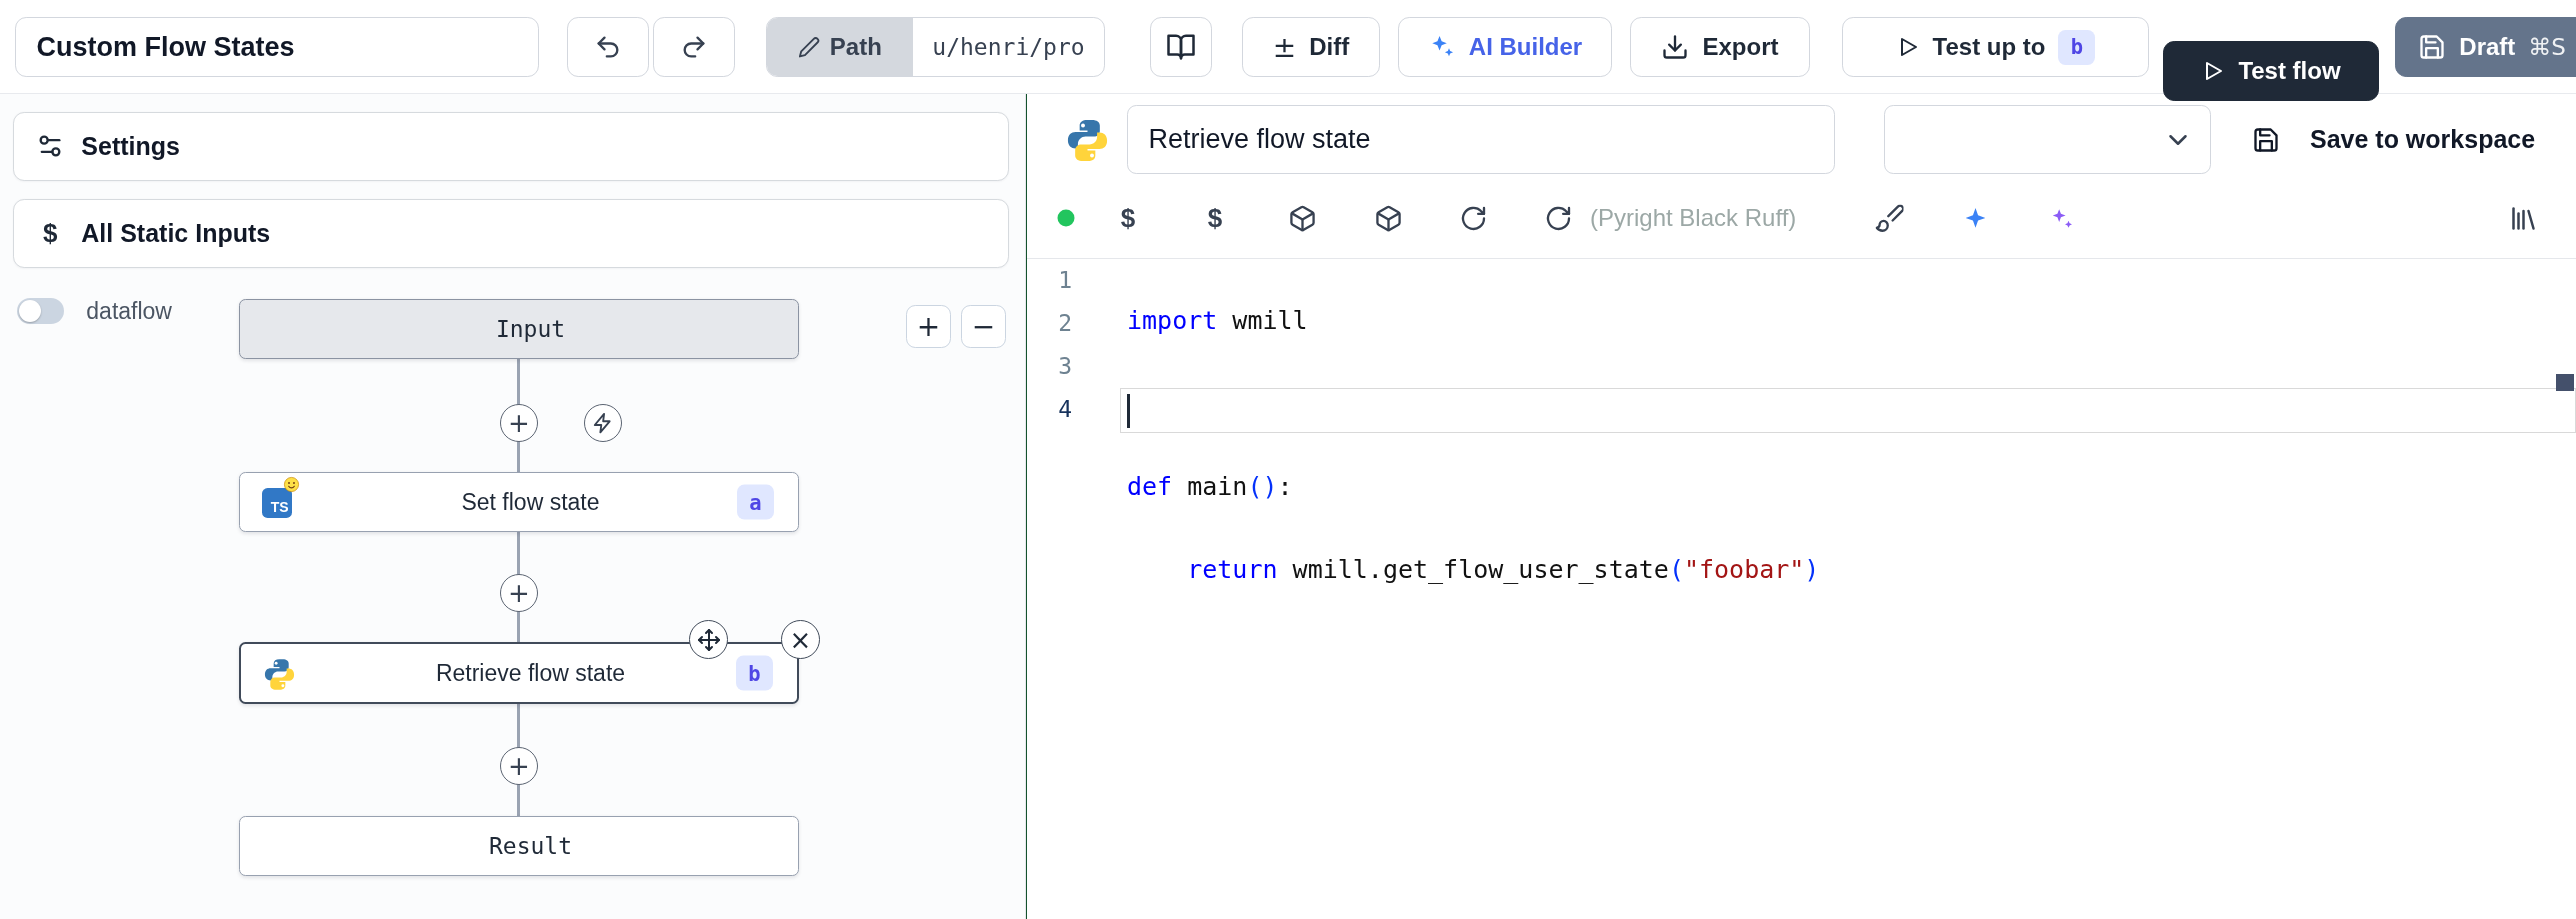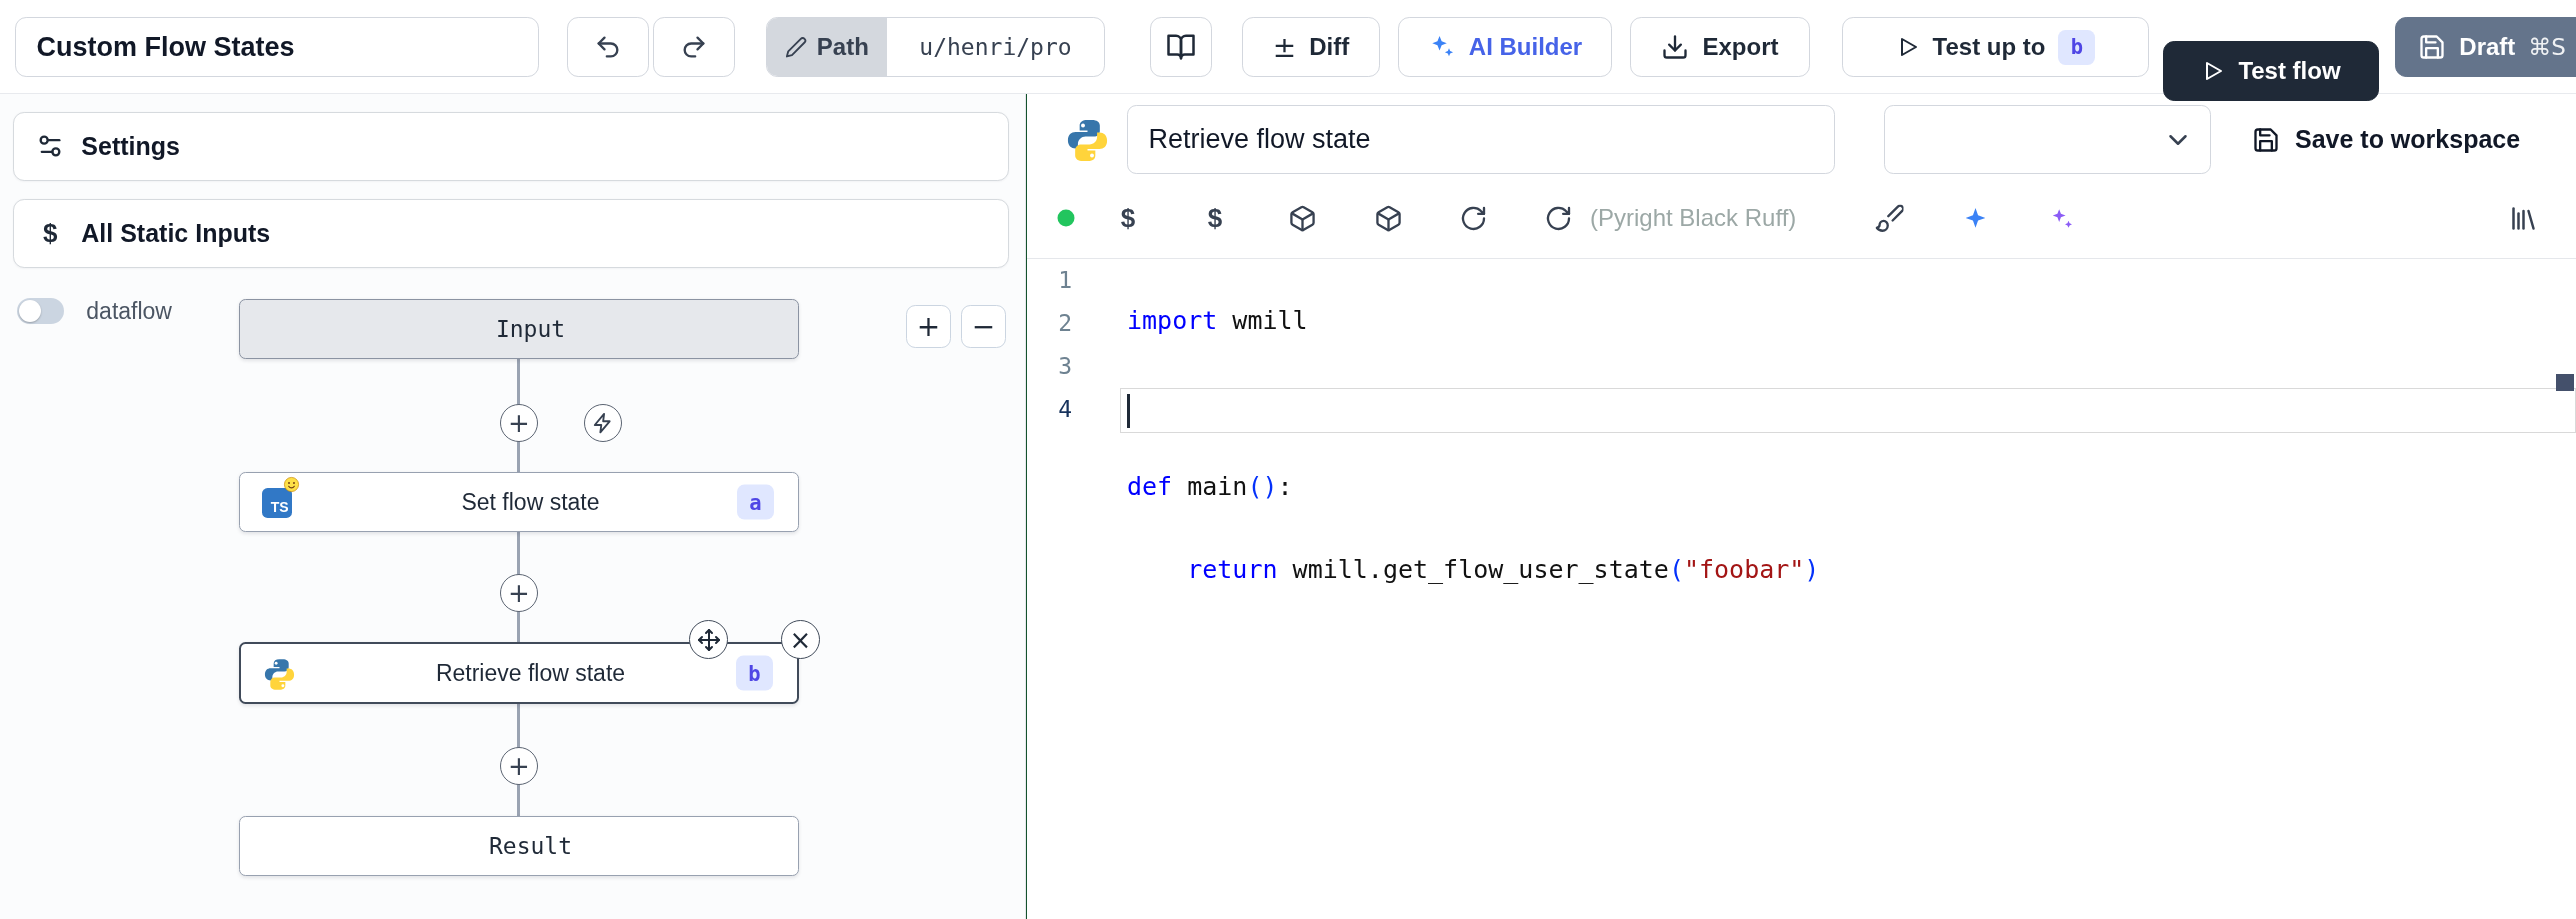--- a/index.html
+++ b/index.html
@@ -15,21 +15,21 @@
     justify-content:center; gap:13px; border:1.4px solid #d3d7de; border-radius:11.2px;
     background:#fff; font-size:24px; font-weight:600; color:#1f2937; cursor:pointer; }
   .title-box { position:absolute; left:15px; top:17px; width:524px; height:60px;
     border:1.4px solid #d3d7de; border-radius:11.2px; padding:0 20.5px; font-size:27px;
     font-weight:600; color:#111827; font-family:"Liberation Sans",sans-serif; outline:none; }
   .undo-group { position:absolute; left:567px; top:17px; width:168px; height:60px;
     display:flex; gap:3.7px; }
   .undo-group .half { flex:1; height:60px; border:1.4px solid #d3d7de; border-radius:11.2px;
     background:#fff; display:flex; align-items:center; justify-content:center; cursor:pointer; }
   .path-group { left:766px; width:339px; padding:0; gap:0; overflow:hidden; }
-  .path-seg-left { width:120px; height:100%; background:#d4d8de; display:flex; align-items:center;
+  .path-seg-left { width:146px; height:100%; background:#d4d8de; display:flex; align-items:center;
     justify-content:center; gap:9.3px; color:#374151; font-weight:600; font-size:24px; }
   .path-seg-right { flex:1; height:100%; display:flex; align-items:center; justify-content:center;
     font-family:"DejaVu Sans Mono",monospace; font-size:23px; font-weight:400; color:#374151; }
   .book-btn { left:1150px; width:62px; }
   .diff-btn { left:1242px; width:138px; }
   .pm-glyph { font-family:"DejaVu Sans",sans-serif; font-size:28px; font-weight:400; }
   .ai-btn { left:1398px; width:214px; color:#4663e8; }
   .export-btn { left:1630px; width:180px; }
   .testupto-btn { left:1842px; width:307px; }
   .testflow-btn { left:2163px; width:216px; background:#1f2937; border-color:#1f2937; color:#fff;margin-top:24px; }
@@ -98,21 +98,21 @@
   .right-panel { position:absolute; left:1027px; top:94px; width:1549px; height:825px;
     background:#fff; }
   .step-pyicon { position:absolute; left:37px; top:23px; width:47px; height:47px; }
   .name-input { position:absolute; left:100px; top:11.2px; width:708px; height:69px;
     border:1.4px solid #d3d7de; border-radius:9.3px; padding:0 20.5px; font-size:27px;
     color:#111827; background:#fff; font-family:"Liberation Sans",sans-serif; outline:none; }
   .lang-select { position:absolute; left:857px; top:11.2px; width:327px; height:69px;
     border:1.4px solid #d3d7de; border-radius:9.3px; background:#fff; cursor:pointer; }
   .lang-select .chev { position:absolute; right:17px; top:18.6px; }
   .save-btn { position:absolute; left:1225px; top:11.2px; height:69px; display:flex;
-    align-items:center; gap:15px; font-size:25px; font-weight:600; color:#111827;
+    align-items:center; gap:30px; font-size:25px; font-weight:600; color:#111827;
     background:none; border:none; cursor:pointer; font-family:"Liberation Sans",sans-serif; }
 
   .ed-toolbar { position:absolute; left:0; top:100px; width:100%; height:48px; }
   .ed-ic { position:absolute; top:50%; transform:translate(-50%,-50%); width:41px; height:41px;
     display:flex; align-items:center; justify-content:center; cursor:pointer; color:#374151; }
   .status-dot { width:17.7px; height:17.7px; border-radius:50%; }
   .ed-dollar { font-size:26px; font-weight:600; color:#374151; }
   .assistants { position:absolute; left:563px; top:50%; transform:translateY(-50%);
     font-size:24px; color:#9ca8a6; cursor:pointer; }
   .ed-divider { position:absolute; left:0; top:164px; width:100%; height:0.9px; background:#e5e7eb; }

